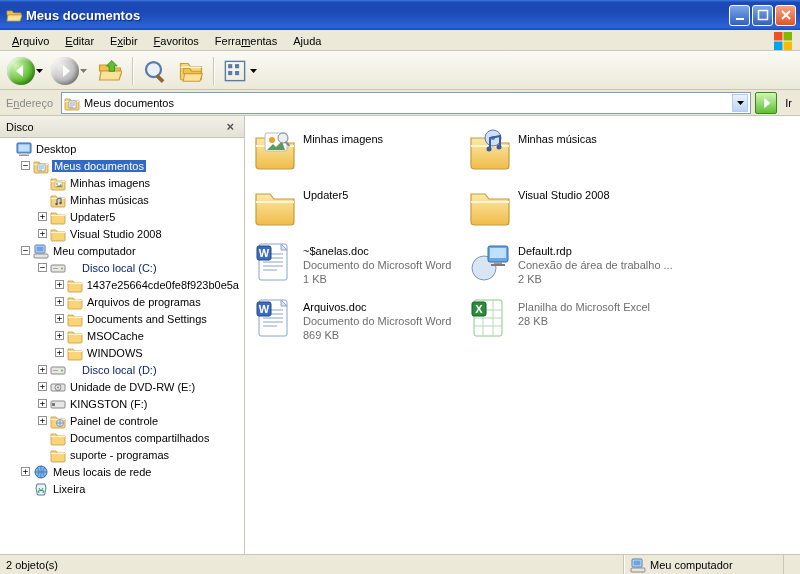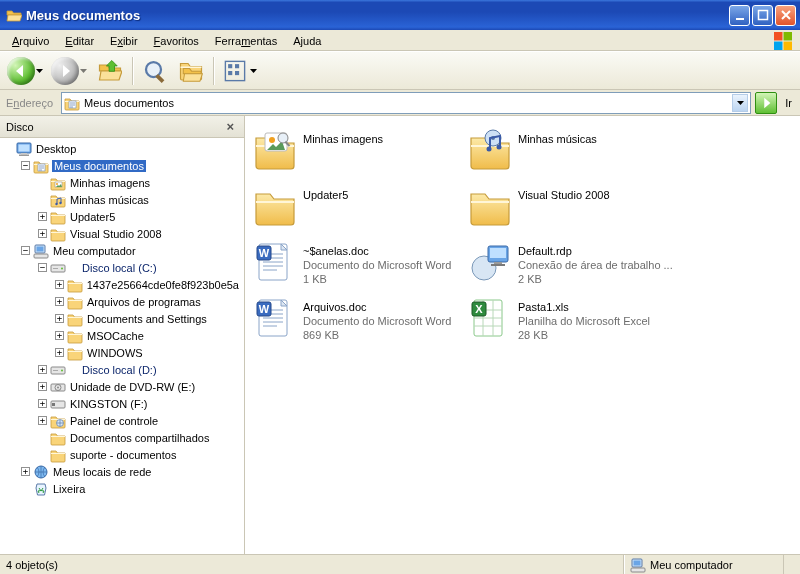--- a/index.html
+++ b/index.html
@@ -490,21 +490,21 @@
           <svg viewBox="0 0 16 16" class="node-icon">
             <use href="#ico-sharedfolder"></use>
           </svg>
           <span class="lbl">Documentos compartilhados</span>
         </div>
         <div class="tree-row" style="padding-left: 38px;">
           <span class="exp blank"></span>
           <svg viewBox="0 0 16 16" class="node-icon">
             <use href="#ico-folder"></use>
           </svg>
-          <span class="lbl">suporte - documentos</span>
+          <span class="lbl">suporte - programas</span>
         </div>
         <div class="tree-row" style="padding-left: 21px;">
           <span class="exp">+</span>
           <svg viewBox="0 0 16 16" class="node-icon">
             <use href="#ico-network"></use>
           </svg>
           <span class="lbl">Meus locais de rede</span>
         </div>
         <div class="tree-row" style="padding-left: 21px;">
           <span class="exp blank"></span>
@@ -576,30 +576,29 @@
           <span>Arquivos.doc</span>
           <span class="sub">Documento do Microsoft Word</span>
           <span class="sub">869 KB</span>
         </div>
       </div>
       <div class="item-tile">
         <svg viewBox="0 0 44 44" class="big-icon">
           <use href="#big-excel"></use>
         </svg>
         <div class="info">
-          <span>Pasta1.xls</span>
           <span class="sub">Planilha do Microsoft Excel</span>
           <span class="sub">28 KB</span>
         </div>
       </div>
     </div>
 </div>
 
 <div class="statusbar">
-  <div class="status-cell">4 objeto(s)</div>
+  <div class="status-cell">2 objeto(s)</div>
   <div class="status-cell" style="width:160px">
     <svg viewBox="0 0 16 16" width="16" height="16" style="margin-right:4px">
         <use href="#ico-mycomputer"></use>
       </svg>
     <span>Meu computador</span>
   </div>
   <div class="grip"></div>
 </div>
 
 </body></html>

